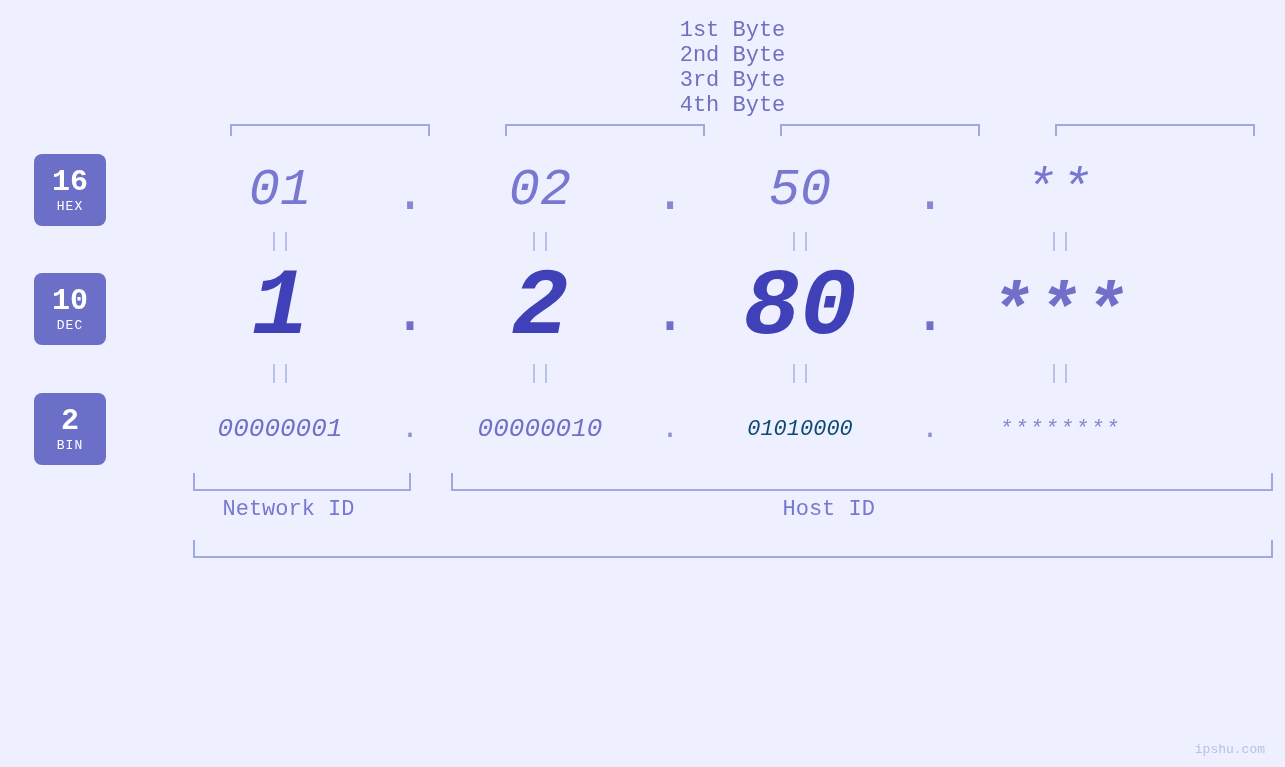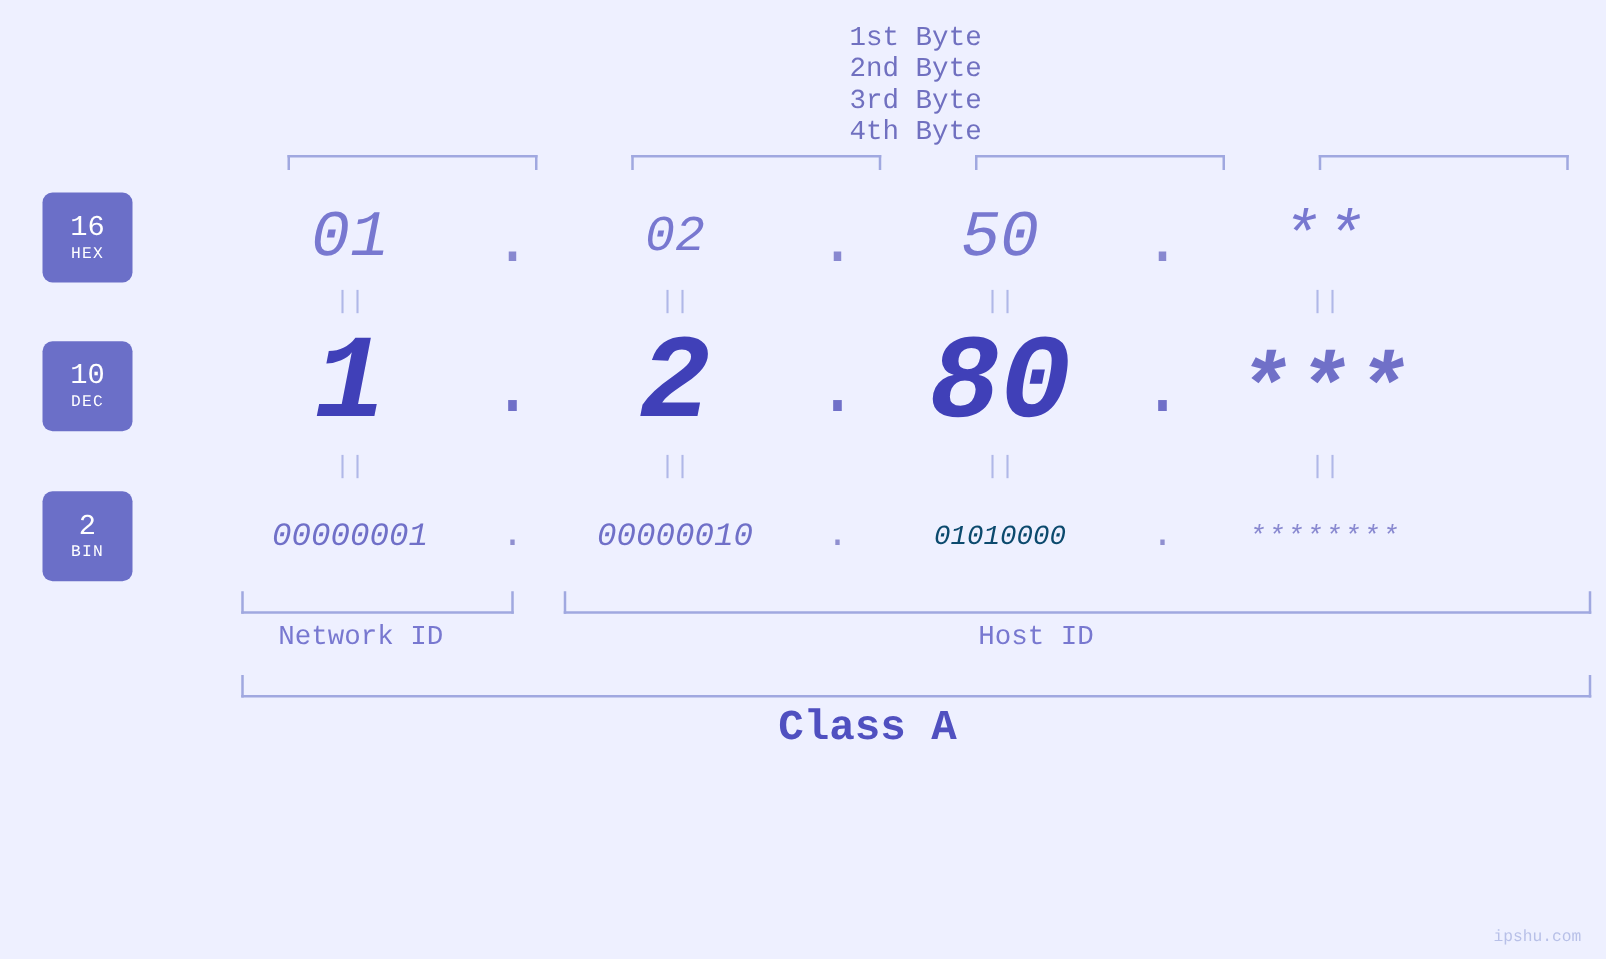--- a/index.html
+++ b/index.html
@@ -44,22 +44,22 @@
       height: 72px;
       border-radius: 8px;
       display: flex;
       flex-direction: column;
       align-items: center;
       justify-content: center;
       font-family: 'Courier New', Courier, monospace;
     }
 
     .base-number {
-      font-size: 23px;
-      font-weight: normal;
+      font-size: 30px;
+      font-weight: bold;
       line-height: 1.1;
     }
 
     .base-label {
       font-size: 13px;
       letter-spacing: 1px;
     }
 
     .row-with-labels {
       display: flex;
@@ -128,21 +128,21 @@
   <div class="row-with-labels" style="margin-top:18px;">
     <div class="label-col">
       <div class="base-badge">
         <span class="base-number">16</span>
         <span class="base-label">HEX</span>
       </div>
     </div>
     <div class="values-row" style="margin-left:30px;">
       <div class="val-cell" style="font-size:52px;">01</div>
       <div class="dot-sep" style="font-size:52px; margin-top:10px;">.</div>
-      <div class="val-cell" style="font-size:40px;">02</div>
+      <div class="val-cell" style="font-size:52px;">02</div>
       <div class="dot-sep" style="font-size:52px; margin-top:10px;">.</div>
       <div class="val-cell" style="font-size:52px;">50</div>
       <div class="dot-sep" style="font-size:52px; margin-top:10px;">.</div>
       <div class="val-cell" style="font-size:52px; letter-spacing:4px;">**</div>
     </div>
   </div>
 
   <div class="row-with-labels" style="margin-top:4px;">
     <div class="label-col"></div>
     <div class="values-row" style="margin-left:30px;">
@@ -209,18 +209,17 @@
 
     <div style="position:absolute; left:0; top:0; width:218px; height:18px; border:2px solid #a0a8e0; border-top:none;"></div>
 
     <div style="position:absolute; left:258px; top:0; width:822px; height:18px; border:2px solid #a0a8e0; border-top:none;"></div>
     <div style="position:absolute; left:30px; top:24px; font-size:22px; color:#7878d0; font-family:'Courier New',Courier,monospace;">Network ID</div>
     <div style="position:absolute; left:590px; top:24px; font-size:22px; color:#7878d0; font-family:'Courier New',Courier,monospace;">Host ID</div>
   </div>
 
   <div style="width:1100px; margin-left:160px; margin-top:2px; position:relative; height:65px; left:20px;">
     <div style="position:absolute; left:0; top:0; width:1080px; height:18px; border:2px solid #a0a8e0; border-top:none;"></div>
-    <div style="position:absolute; left:430px; top:24px; font-size:34px; color:#5050c0; font-family:'Courier New',Courier,monospace; font-weight:bold;">Class A</div>
   </div>
 
   <div style="position:absolute; bottom:10px; right:20px; font-size:13px; color:#b8c0e8; font-family:'Courier New',Courier,monospace;">ipshu.com</div>
 
 </div>
 
 </body></html>

